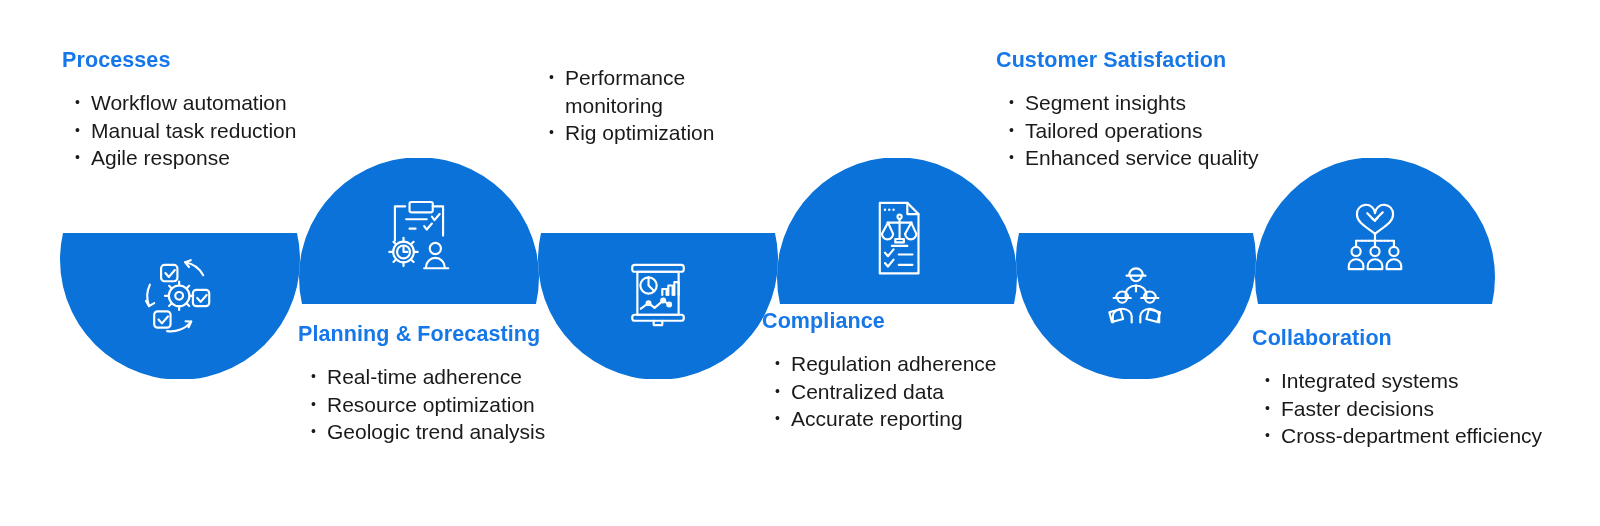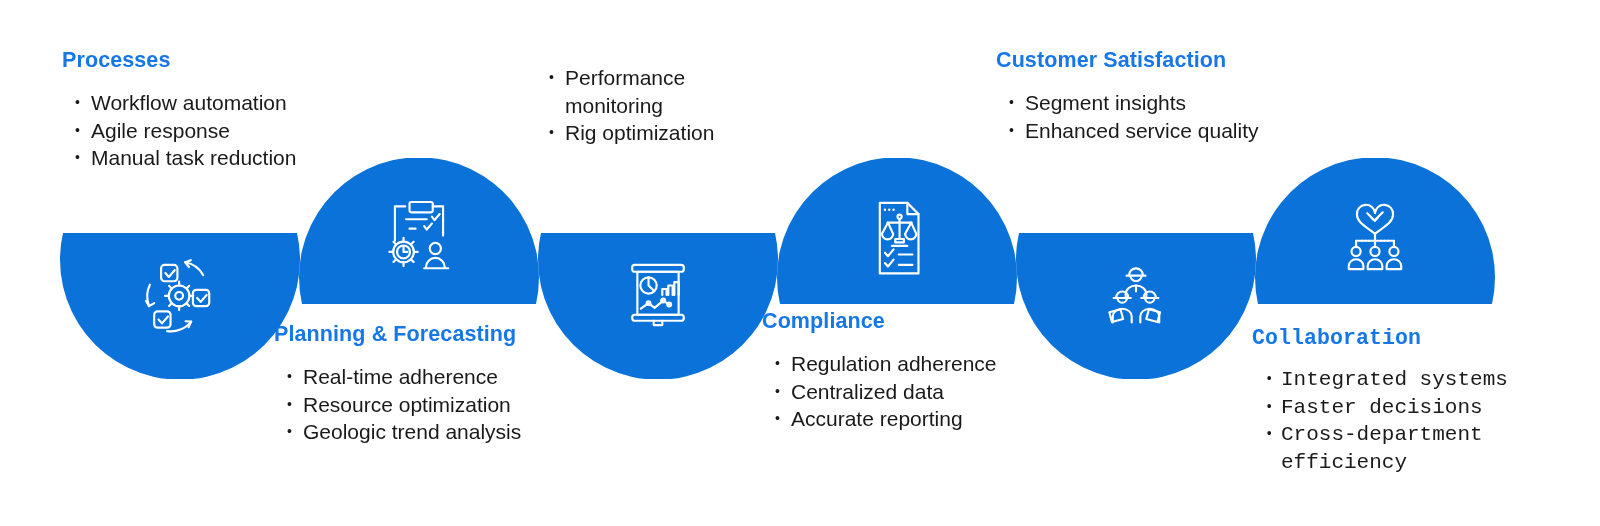--- a/index.html
+++ b/index.html
@@ -58,59 +58,60 @@
 </style>
 </head>
 <body>
 
 <div class="canvas">
 
   <div class="sec" style="left:62px;top:48px;width:250px;">
     <h2>Processes</h2>
     <ul>
       <li>Workflow automation</li>
+      <li>Manual task reduction</li>
       <li>Agile response</li>
-      <li>Manual task reduction</li>
     </ul>
   </div>
 
   <div class="sec" style="left:536px;top:48px;width:214px;">
     <ul>
       <li>Performance monitoring</li>
       <li>Rig optimization</li>
     </ul>
   </div>
 
   <div class="sec" style="left:996px;top:48px;width:270px;">
     <h2>Customer Satisfaction</h2>
     <ul>
       <li>Segment insights</li>
+      <li>Tailored operations</li>
       <li>Enhanced service quality</li>
     </ul>
   </div>
 
-  <div class="sec" style="left:274px;top:322px;width:280px;">
+  <div class="sec" style="left:298px;top:322px;width:280px;">
     <h2>Planning &amp; Forecasting</h2>
     <ul>
       <li>Real-time adherence</li>
       <li>Resource optimization</li>
       <li>Geologic trend analysis</li>
     </ul>
   </div>
 
   <div class="sec" style="left:762px;top:309px;width:260px;">
     <h2>Compliance</h2>
     <ul>
       <li>Regulation adherence</li>
       <li>Centralized data</li>
       <li>Accurate reporting</li>
     </ul>
   </div>
 
-  <div class="sec" style="left:1252px;top:326px;width:300px;font-family:Liberation Mono, monospace;">
+  <div class="sec" style="left:1252px;top:326px;width:300px;">
     <h2>Collaboration</h2>
     <ul>
       <li>Integrated systems</li>
       <li>Faster decisions</li>
       <li>Cross-department efficiency</li>
     </ul>
   </div>
 
   <div class="dome down" style="left:60px;">
     <svg class="shape" viewBox="0 0 240 146">

